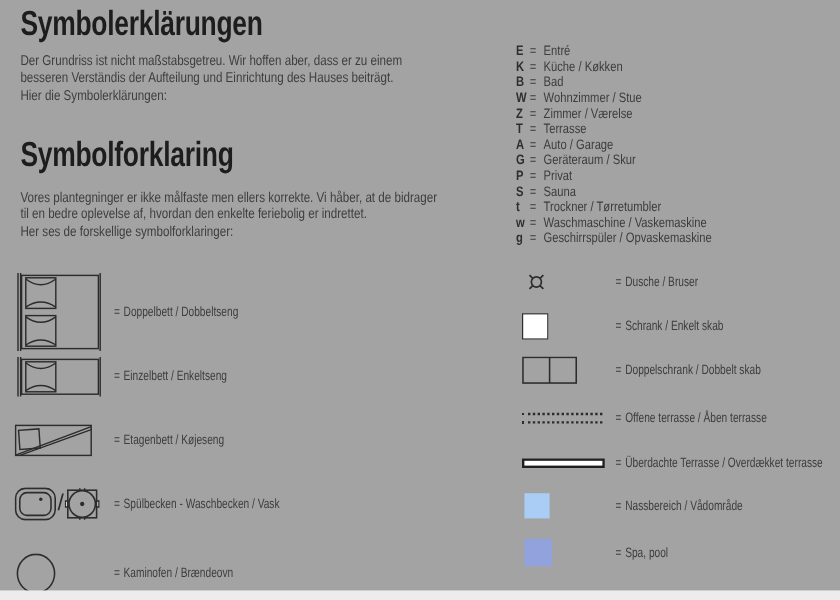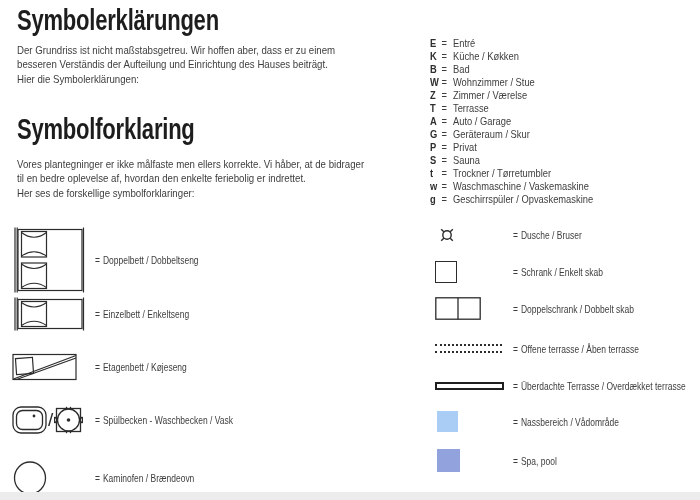--- a/index.html
+++ b/index.html
@@ -1,17 +1,17 @@
 <!DOCTYPE html>
 <html><head>
 <meta charset="utf-8">
 <style>
   html,body{margin:0;padding:0;background:#888;}
   #page{
-    position:relative;width:700px;height:500px;background:#ffffff;overflow:hidden;
+    position:relative;width:700px;height:500px;background:#a3a3a3;overflow:hidden;
     font-family:"Liberation Sans","DejaVu Sans",sans-serif;color:#3b3b3b;
   }
 
   .h-title{
     position:absolute;left:17px;font-size:29px;font-weight:bold;color:#1d1d1d;
     line-height:1;letter-spacing:-.3px;transform:scaleX(.76);transform-origin:0 0;white-space:nowrap;
   }
   .para{position:absolute;left:17px;font-size:11.8px;line-height:14.4px;color:#3d3d3d;
     transform:scaleX(.82);transform-origin:0 0;}
   .para div{white-space:nowrap;}

